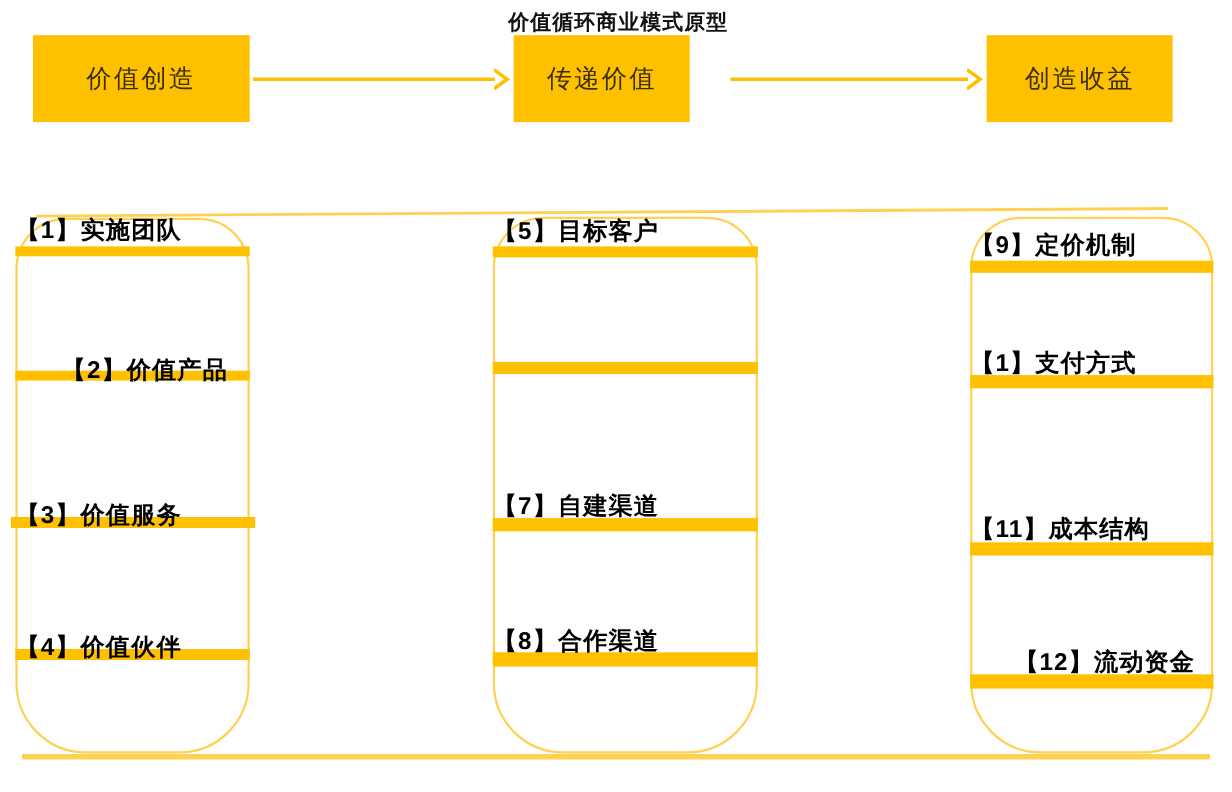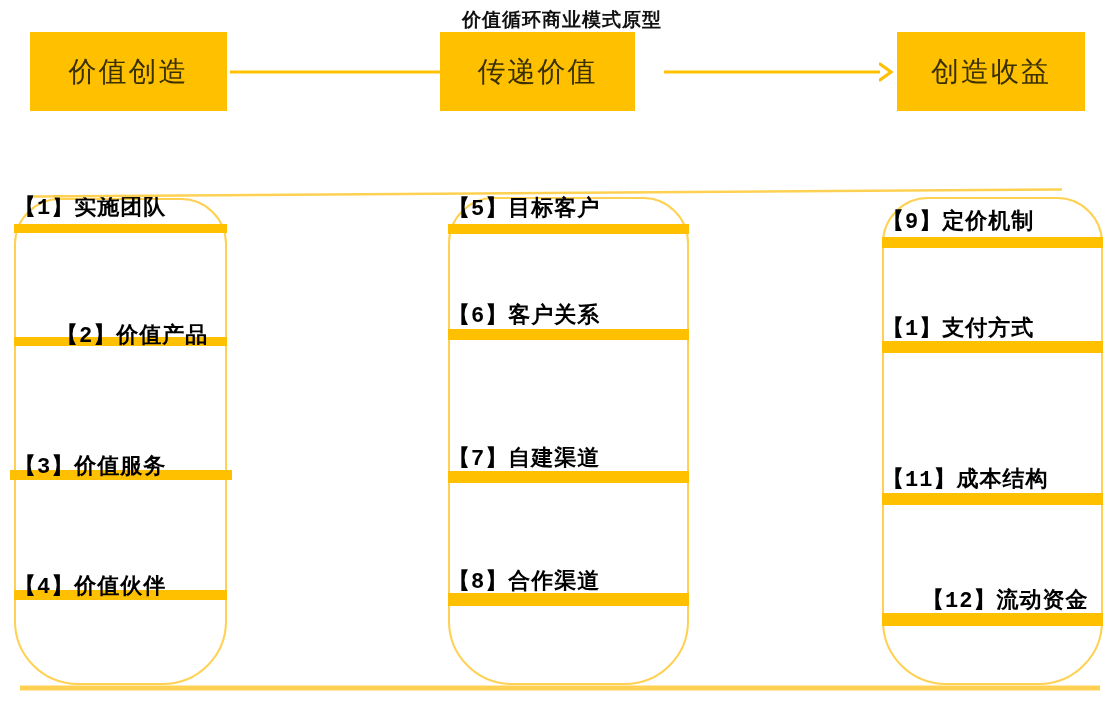--- a/index.html
+++ b/index.html
@@ -1,21 +1,21 @@
 <!DOCTYPE html>
 <html><head>
 <meta charset="utf-8">
 <style>
   html, body { margin: 0; padding: 0; background: #ffffff; }
   .canvas {
     position: relative;
     width: 1120px;
     height: 720px;
     background: #ffffff;
-    font-family: Liberation Mono, monospace;
+    font-family: Liberation Sans, sans-serif;
     overflow: hidden;
   }
   .diagram-title {
     position: absolute;
     left: 0; top: 7px;
     width: 1124px;
     text-align: center;
     font-size: 19px;
     font-weight: bold;
     color: #111111;
@@ -23,26 +23,26 @@
   }
   .flowbox {
     position: absolute;
     top: 32px;
     height: 79px;
     background: #FFC000;
     color: #3A3000;
     display: flex;
     align-items: center;
     justify-content: center;
-    font-size: 28px;
+    font-size: 23px;
     letter-spacing: 2px;
   }
   #fb1 { left: 30px;  width: 197px; }
-  #fb2 { left: 440px; width: 195px; justify-content: center; }
-  #fb3 { left: 897px; width: 188px; }
+  #fb2 { left: 467px; width: 160px; justify-content: center; }
+  #fb3 { left: 897px; width: 169px; }
 
   .container {
     position: absolute;
     border: 2px solid #FFD152;
     border-radius: 46px 46px 64px 64px;
     background: transparent;
     box-sizing: border-box;
   }
   #c1 { left: 14px;  top: 198px; width: 213px; height: 487px; }
   #c2 { left: 448px; top: 197px; width: 241px; height: 488px; }
@@ -118,21 +118,20 @@
   <div class="bar col1" id="b1"></div>
   <div class="item col1" id="t2">【2】价值产品</div>
   <div class="bar col1" id="b2"></div>
   <div class="item col1" id="t3">【3】价值服务</div>
   <div class="bar col1" id="b3"></div>
   <div class="item col1" id="t4">【4】价值伙伴</div>
   <div class="bar col1" id="b4"></div>
 
   <div class="item col2" id="t5">【5】目标客户</div>
   <div class="bar col2" id="b5"></div>
-  <div class="item col2" id="t6">【6】客户关系</div>
   <div class="bar col2" id="b6"></div>
   <div class="item col2" id="t7">【7】自建渠道</div>
   <div class="bar col2" id="b7"></div>
   <div class="item col2" id="t8">【8】合作渠道</div>
   <div class="bar col2" id="b8"></div>
 
   <div class="item col3" id="t9">【9】定价机制</div>
   <div class="bar col3" id="b9"></div>
   <div class="item col3" id="t10">【1】支付方式</div>
   <div class="bar col3" id="b10"></div>

